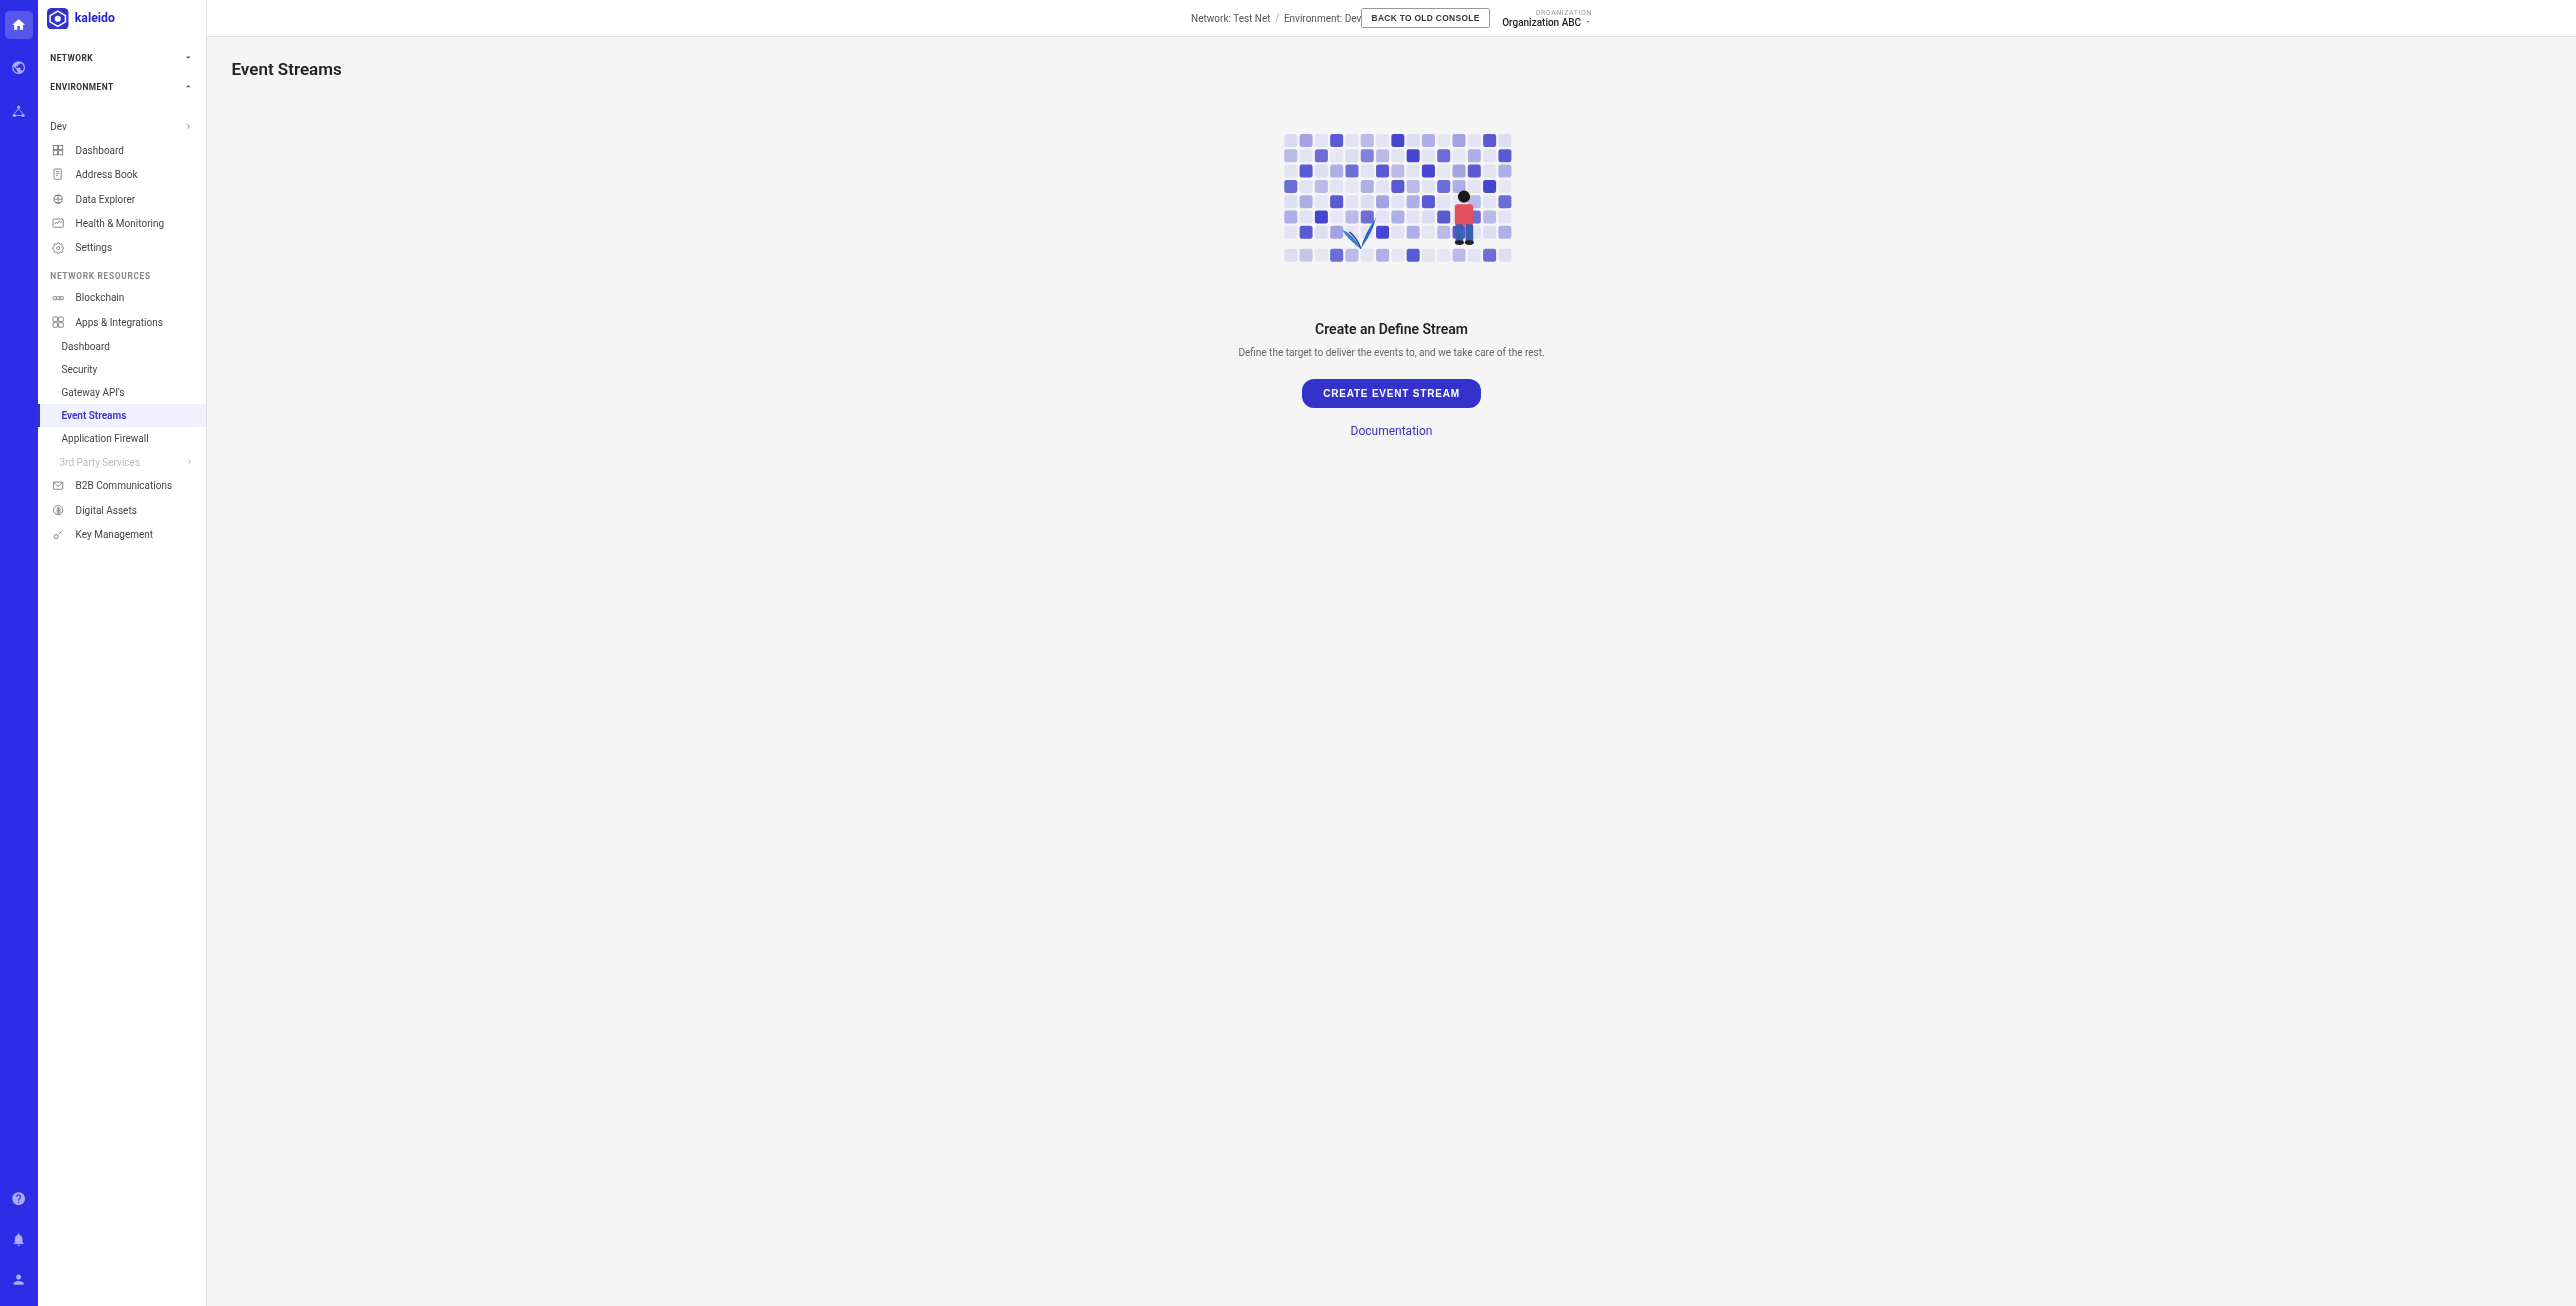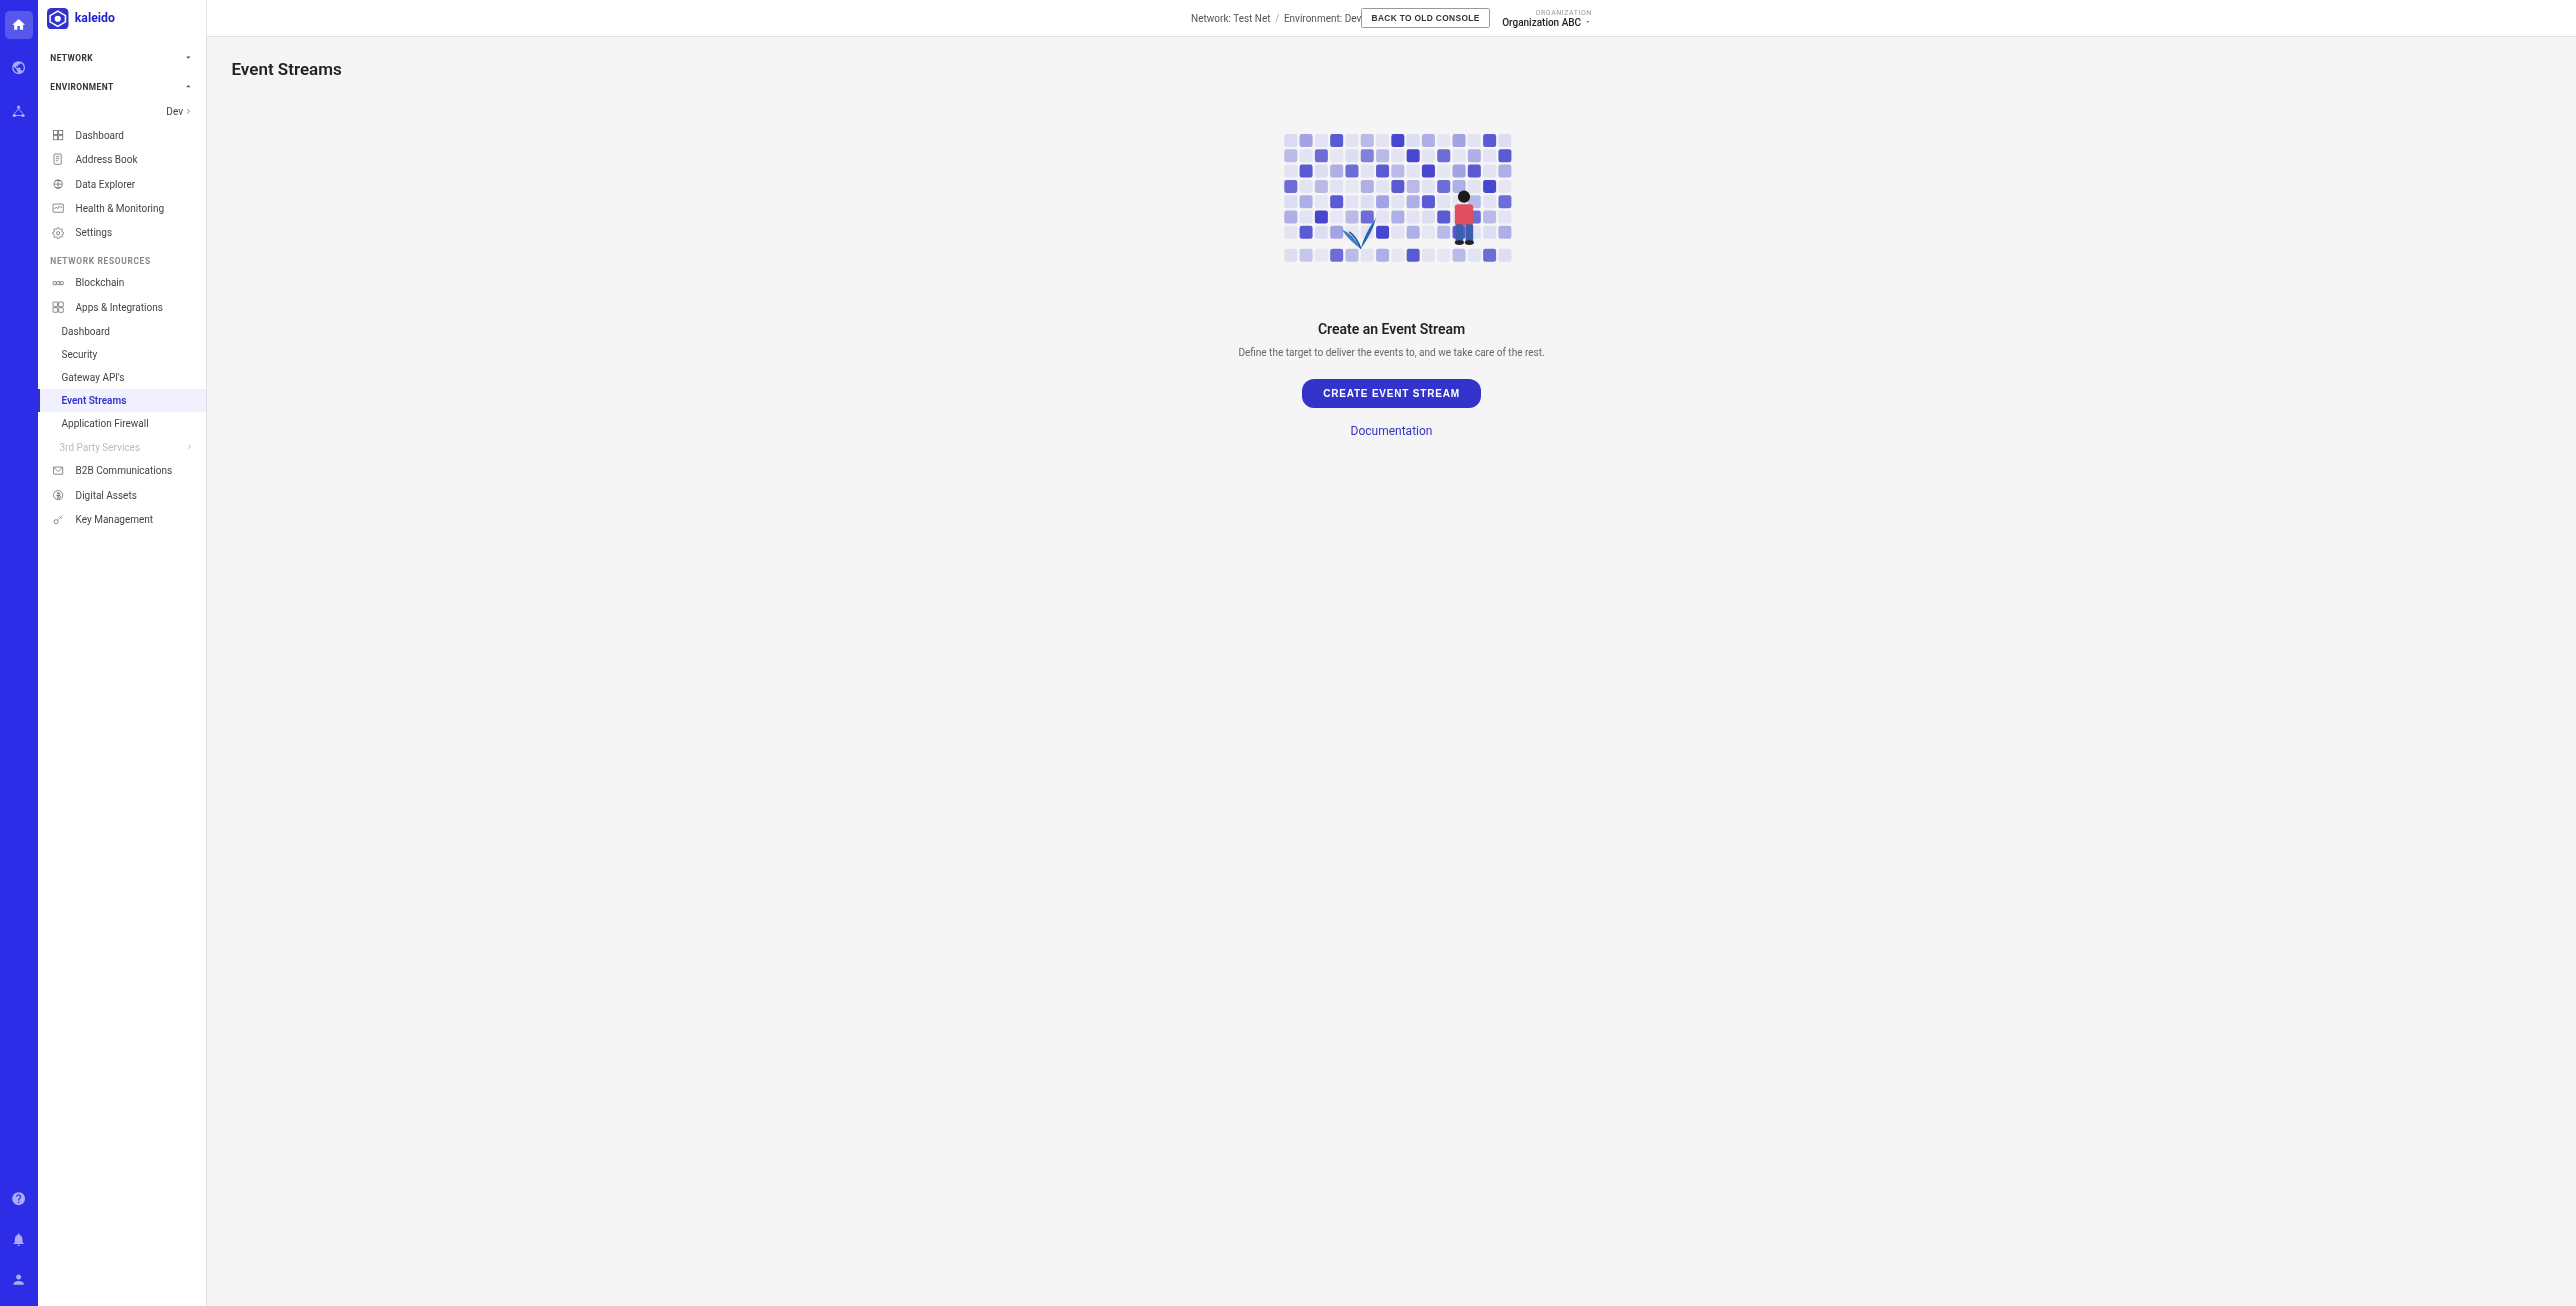--- a/index.html
+++ b/index.html
@@ -108,25 +108,26 @@
       padding: 10.7px 12.3px 4.6px;
       font-size: 8.4px;
       font-weight: 700;
       color: #888;
       letter-spacing: 0.08em;
     }
 
     .sidebar-dev-item {
       display: flex;
       align-items: center;
-      justify-content: flex-end;
+      justify-content: space-between;
       padding: 6.1px 12.3px;
       font-size: 10px;
       color: #444;
       cursor: pointer;
+      margin-top: 15px;
     }
     .sidebar-dev-item svg { width: 10.7px; height: 10.7px; color: #999; }
 
     .sidebar-third-party {
       display: flex;
       align-items: center;
       padding: 6.1px 12.3px 6.1px 21.5px;
       font-size: 10px;
       color: #bbb;
       cursor: pointer;
@@ -652,20 +653,20 @@
 
           <ellipse cx="229" cy="142" rx="6" ry="3" fill="#222"></ellipse>
           <ellipse cx="242" cy="142" rx="6" ry="3" fill="#222"></ellipse>
 
           <path d="M100 150 Q90 130 75 125 Q85 140 100 150Z" fill="#3b82cc"></path>
           <path d="M100 150 Q115 130 120 110 Q105 130 100 150Z" fill="#2266bb"></path>
           <path d="M100 150 Q95 135 85 128" stroke="#1a5599" stroke-width="2" fill="none"></path>
         </svg>
       </div>
 
-      <h2 class="empty-title">Create an Event Stream</h2>
+      <h2 class="empty-title">Create an Define Stream</h2>
       <p class="empty-desc">Define the target to deliver the events to, and we take care of the rest.</p>
       <button class="create-btn">CREATE EVENT STREAM</button>
       <a class="doc-link" href="#">Documentation</a>
     </div>
   </div>
 </div>
 
 
 </body></html>

